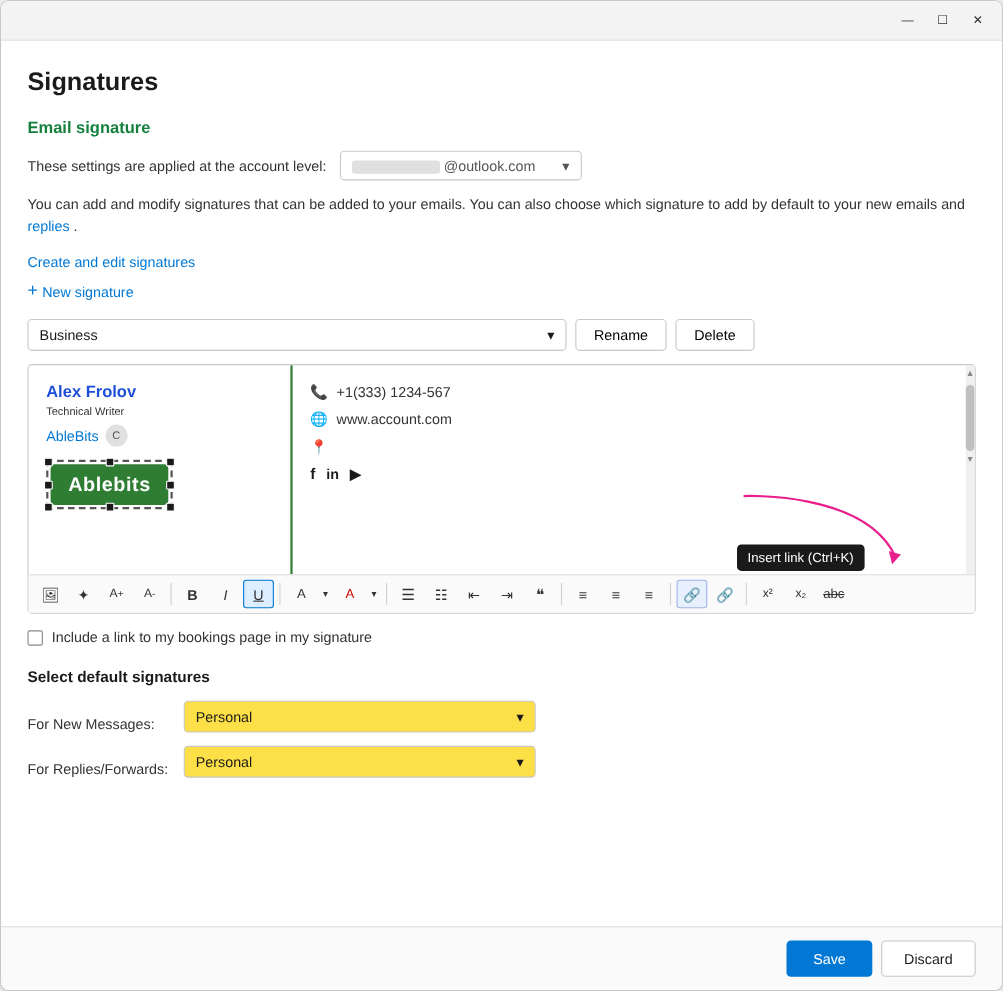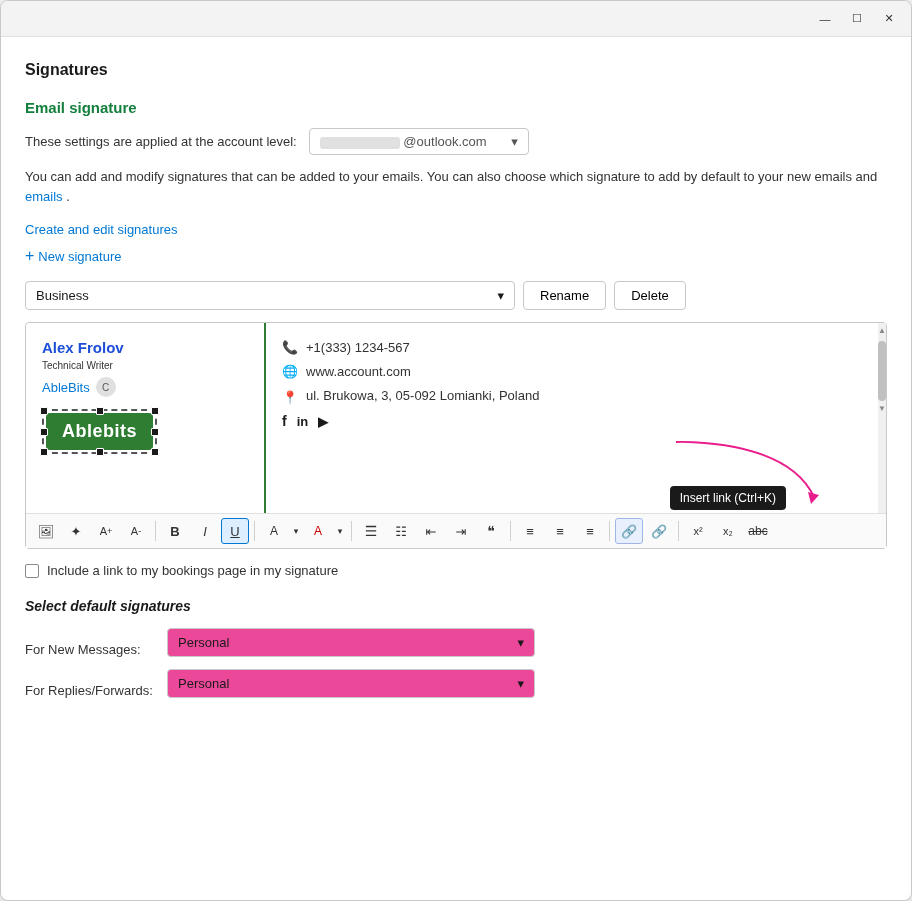--- a/index.html
+++ b/index.html
@@ -50,21 +50,21 @@
       color: #333;
       border-radius: 4px;
     }
     .content {
       flex: 1;
       overflow-y: auto;
       padding: 24px 24px 24px 24px;
       position: relative;
     }
     .page-title {
-      font-size: 16px;
+      font-size: 23px;
       font-weight: 600;
       color: #1a1a1a;
       margin-bottom: 20px;
     }
     .section-title {
       font-size: 15px;
       font-weight: 600;
       color: #15803d;
       margin-bottom: 12px;
     }
@@ -365,45 +365,44 @@
       color: #333;
     }
     .default-sigs-section {
       margin-bottom: 20px;
     }
     .default-sigs-title {
       font-size: 14px;
       font-weight: 600;
       color: #1a1a1a;
       margin-bottom: 14px;
-      font-style: italic;
     }
     .default-sig-row {
       display: flex;
       align-items: flex-end;
       gap: 12px;
       margin-bottom: 12px;
     }
     .default-sig-label {
       font-size: 13px;
       color: #333;
       width: 130px;
       flex-shrink: 0;
     }
     .default-sig-dropdown {
       display: flex;
       align-items: center;
       justify-content: space-between;
       border: 1px solid #c8c8c8;
       border-radius: 4px;
       padding: 6px 10px;
-      width: 368px;
+      width: 320px;
       font-size: 13px;
       color: #1a1a1a;
-      background: #ec4899;
+      background: #fde047;
       cursor: pointer;
     }
     .footer {
       border-top: 1px solid #e0e0e0;
       padding: 12px 24px;
       display: flex;
       justify-content: flex-end;
       gap: 8px;
       background: #fafafa;
       flex-shrink: 0;
@@ -471,21 +470,21 @@
         <span>
           <span class="masked-email"></span>
           <span>@outlook.com</span>
         </span>
         <span>▾</span>
       </div>
     </div>
 
     <p class="description-text">
       <span>You can add and modify signatures that can be added to your emails. You can also choose which signature to add by default to your new emails and</span>
-      <a href="#">emails</a>
+      <a href="#">replies</a>
       <span>.</span>
     </p>
 
     <a href="#" class="create-edit-link">Create and edit signatures</a>
 
     <button class="new-signature-btn">
       <span style="font-size:16px;font-weight:300;">+</span>
       <span>New signature</span>
     </button>
 
@@ -527,21 +526,20 @@
           <div class="contact-item">
             <span class="contact-icon">📞</span>
             <span>+1(333) 1234-567</span>
           </div>
           <div class="contact-item">
             <span class="contact-icon">🌐</span>
             <span>www.account.com</span>
           </div>
           <div class="contact-item" style="align-items:flex-start;">
             <span class="contact-icon" style="margin-top:2px;">📍</span>
-            <span style="line-height:1.4;">ul. Brukowa, 3, 05-092 Lomianki, Poland</span>
           </div>
           <div class="social-icons-row">
             <span class="social-icon" style="font-style:normal;font-size:14px;font-weight:700;">f</span>
             <span class="social-icon" style="font-size:13px;font-weight:700;">in</span>
             <span class="social-icon" style="font-size:13px;">▶</span>
           </div>
         </div>
 
         <div class="sig-scrollbar">
           <div class="sig-scroll-up">▲</div>
@@ -612,13 +610,17 @@
       <div class="default-sig-row">
         <span class="default-sig-label">For Replies/Forwards:</span>
         <div class="default-sig-dropdown">
           <span>Personal</span>
           <span>▾</span>
         </div>
       </div>
     </div>
   </div>
 
+  <div class="footer">
+    <button class="save-btn">Save</button>
+    <button class="discard-btn">Discard</button>
+  </div>
 </div>
 
 </body></html>

